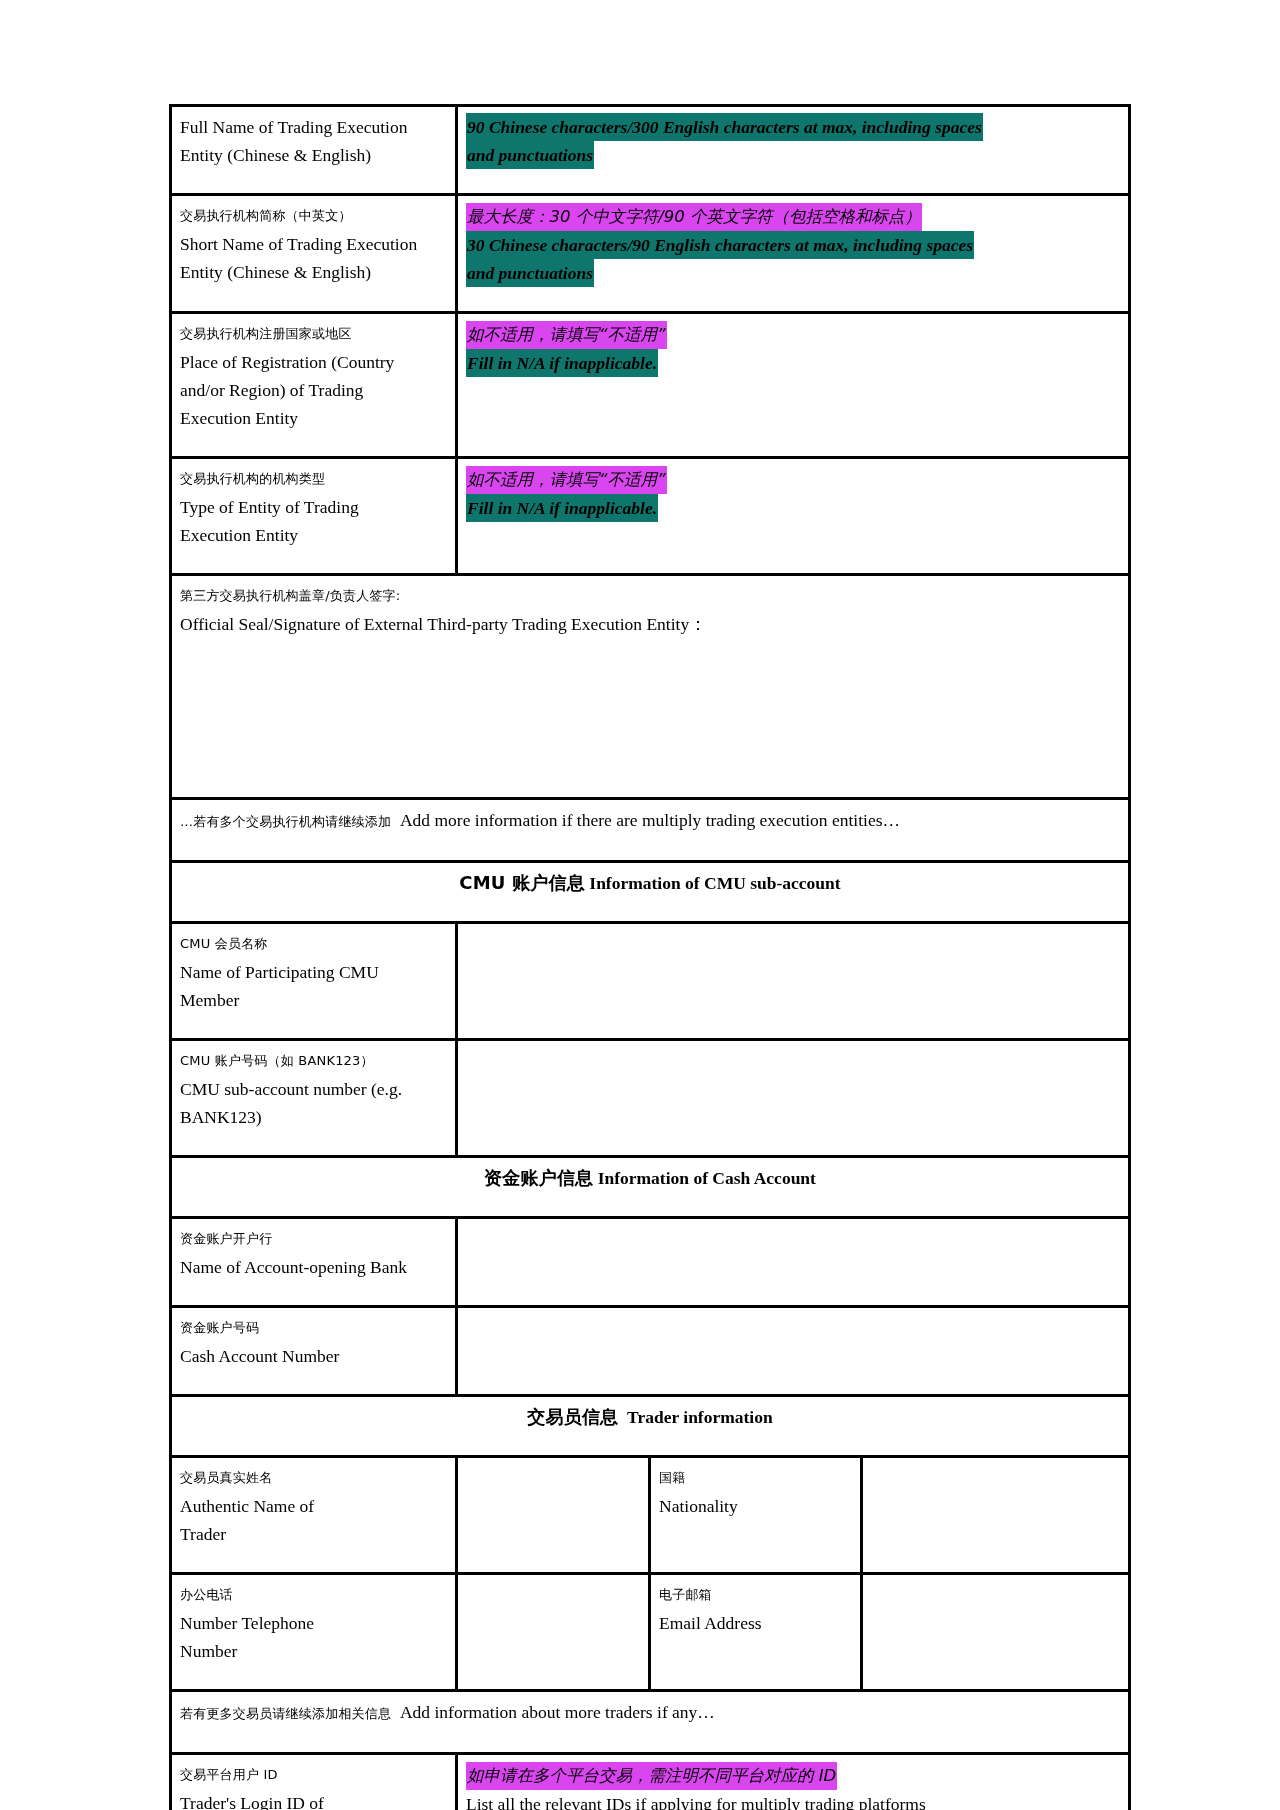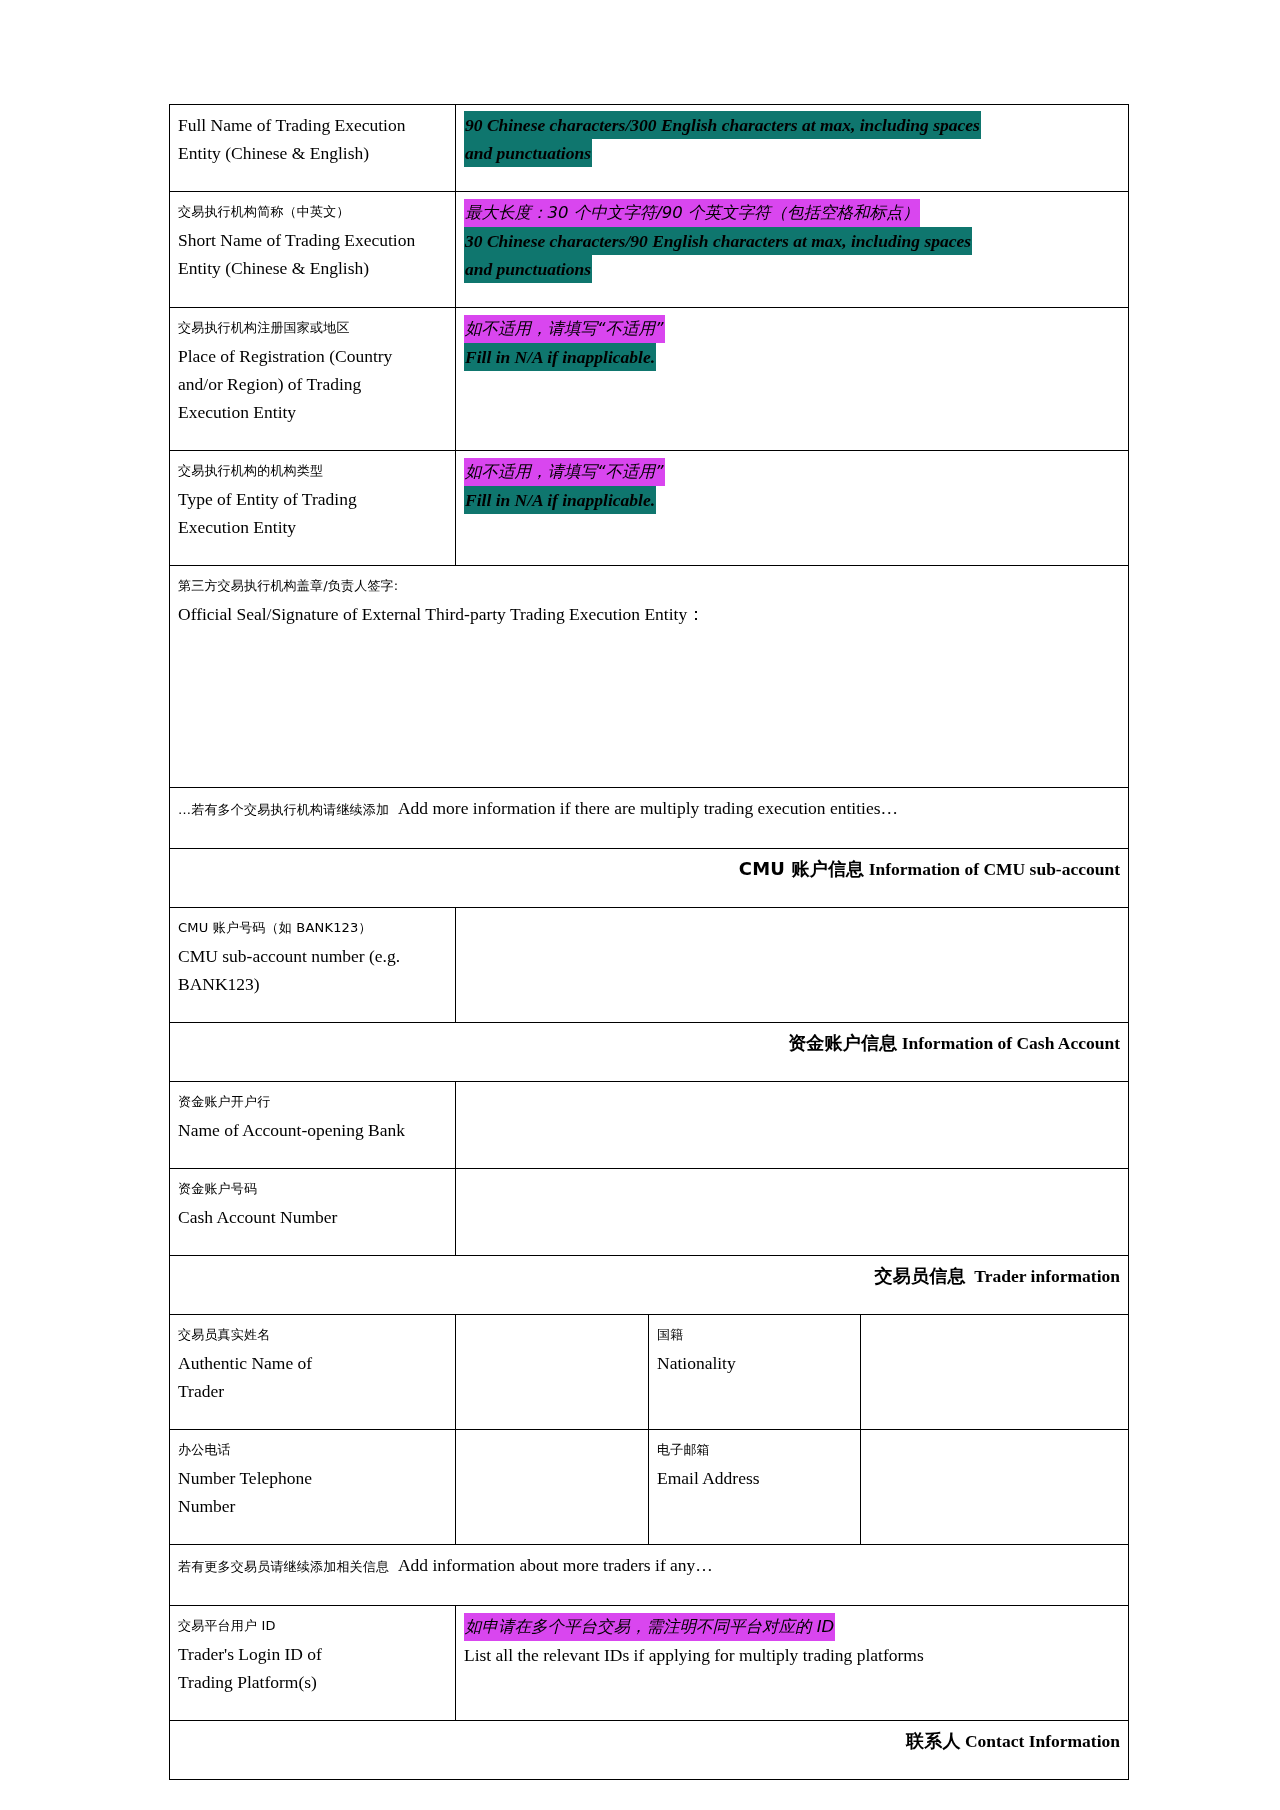--- a/index.html
+++ b/index.html
@@ -25,21 +25,21 @@
   }
   .doc-table {
     position: absolute;
     left: 169px;
     top: 104px;
     width: 959px;
     border-collapse: collapse;
     table-layout: fixed;
   }
   .doc-table td {
-    border: 1px solid #000000;
+    border: 3px solid #000000;
     vertical-align: top;
     padding: 6px 8px 24px 8px;
     font-size: 17.5px;
     line-height: 28px;
   }
   .line { display: block; white-space: nowrap; }
   .cjk { font-family: "DejaVu Sans", "Liberation Sans", sans-serif; font-size: 13px; letter-spacing: 0.2px; }
   .hl {
     background: #0f766e;
     font-style: italic;
@@ -51,21 +51,21 @@
     background: #d946ef;
     font-style: italic;
     font-family: "DejaVu Sans", "Liberation Sans", sans-serif;
     font-weight: normal;
     font-size: 16.5px;
     display: inline-block;
     padding: 0 1px;
   }
   .plain-note { font-size: 17.5px; }
   .section-head {
-    text-align: right;
+    text-align: center;
     font-weight: bold;
     font-size: 18.5px;
     padding: 5px 8px 7px 8px;
   }
   .section-head .cjk { font-weight: bold; font-size: 18px; }
   .note-row {
     font-size: 13.5px;
     padding: 6px 8px 7px 8px;
     line-height: 20px;
   }
@@ -150,20 +150,28 @@
         <span class="cjk">…若有多个交易执行机构请继续添加</span><span>&nbsp;&nbsp;</span><span>Add more information if there are multiply trading execution entities…</span>
       </td>
     </tr>
 
     <tr>
       <td colspan="4" class="section-head">
         <span class="cjk">CMU 账户信息</span><span>&nbsp;</span><span>Information of CMU sub-account</span>
       </td>
     </tr>
 
+    <tr>
+      <td>
+        <span class="line cjk">CMU 会员名称</span>
+        <span class="line">Name of Participating CMU</span>
+        <span class="line">Member</span>
+      </td>
+      <td colspan="3" class="empty-cell"></td>
+    </tr>
 
     <tr>
       <td>
         <span class="line cjk">CMU 账户号码（如 BANK123）</span>
         <span class="line">CMU sub-account number (e.g.</span>
         <span class="line">BANK123)</span>
       </td>
       <td colspan="3" class="empty-cell"></td>
     </tr>
 

